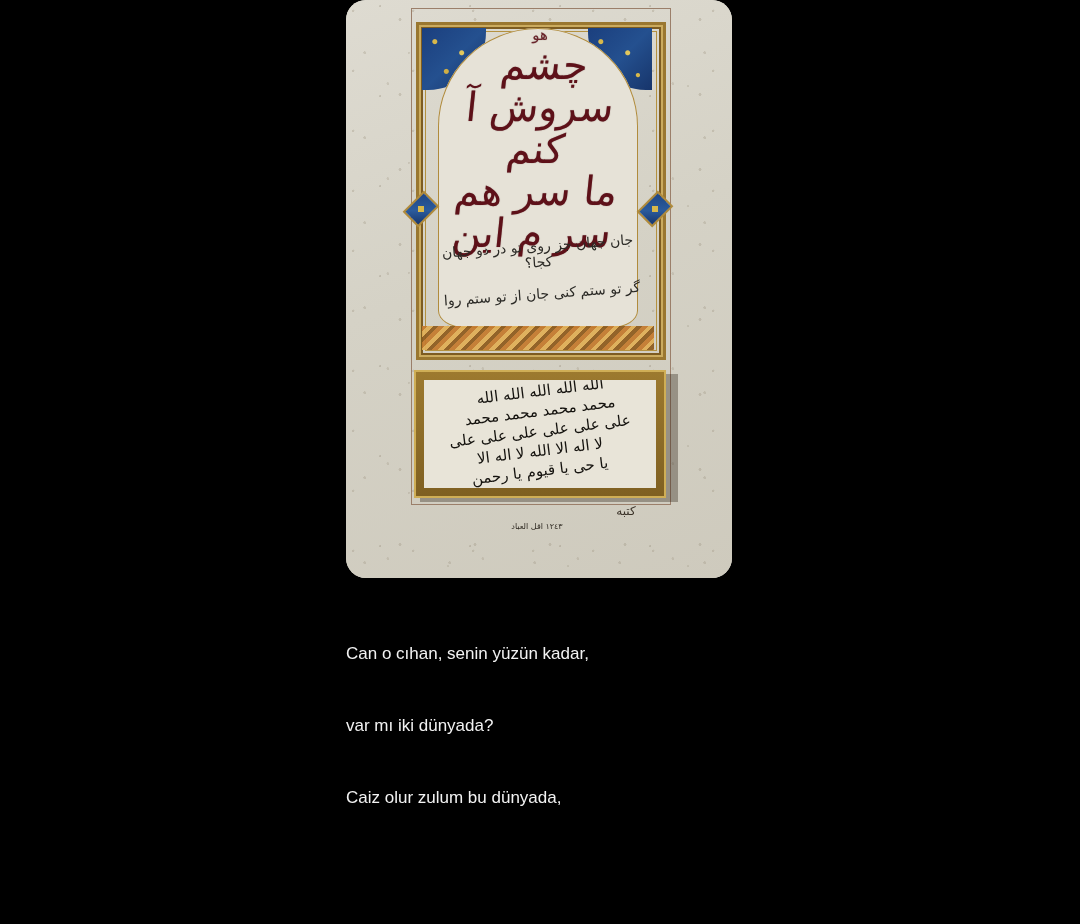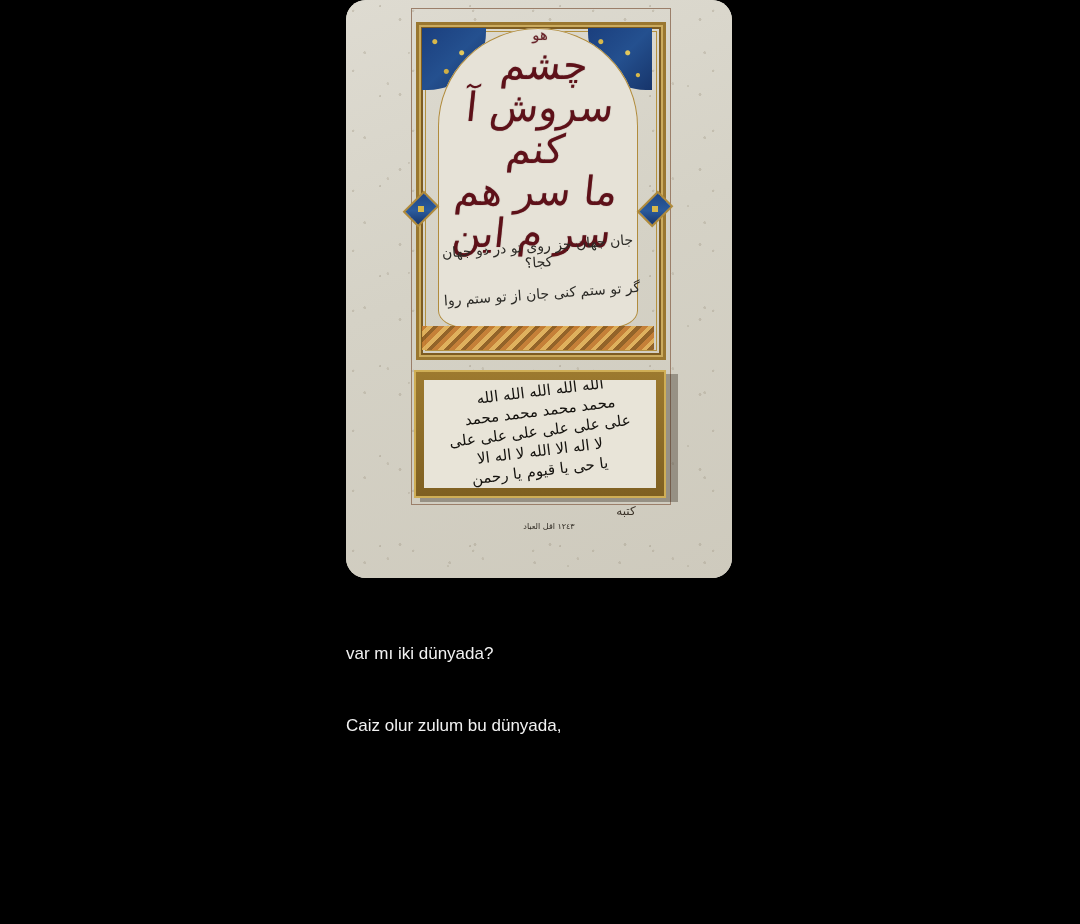--- a/index.html
+++ b/index.html
@@ -183,21 +183,21 @@
     left: 250px; top: 504px;
     width: 60px;
     font-family: "DejaVu Sans", sans-serif;
     direction: rtl;
     font-size: 12px;
     color: #3a3228;
     text-align: center;
   }
   .colophon {
     position: absolute;
-    left: 168px; top: 522px;
+    left: 156px; top: 522px;
     width: 70px;
     font-family: "DejaVu Sans", sans-serif;
     direction: rtl;
     font-size: 8px;
     line-height: 1.25;
     color: #2f2a22;
     text-align: center;
   }
 
   
@@ -259,19 +259,20 @@
       <div class="mashq-line" style="top:82px">یا حی یا قیوم یا رحمن</div>
     </div>
   </div>
 
   <div class="sig-right">کتبه</div>
   <div class="colophon">١٢٤٣
 اقل العباد</div>
 </div>
 
 <div class="translation">
+  <span class="line">Can o cıhan, senin yüzün kadar,</span>
   <span class="line">var mı iki dünyada?</span>
   <span class="line">Caiz olur zulum bu dünyada,</span>
   
   
   
   
 </div>
 
 </body></html>

